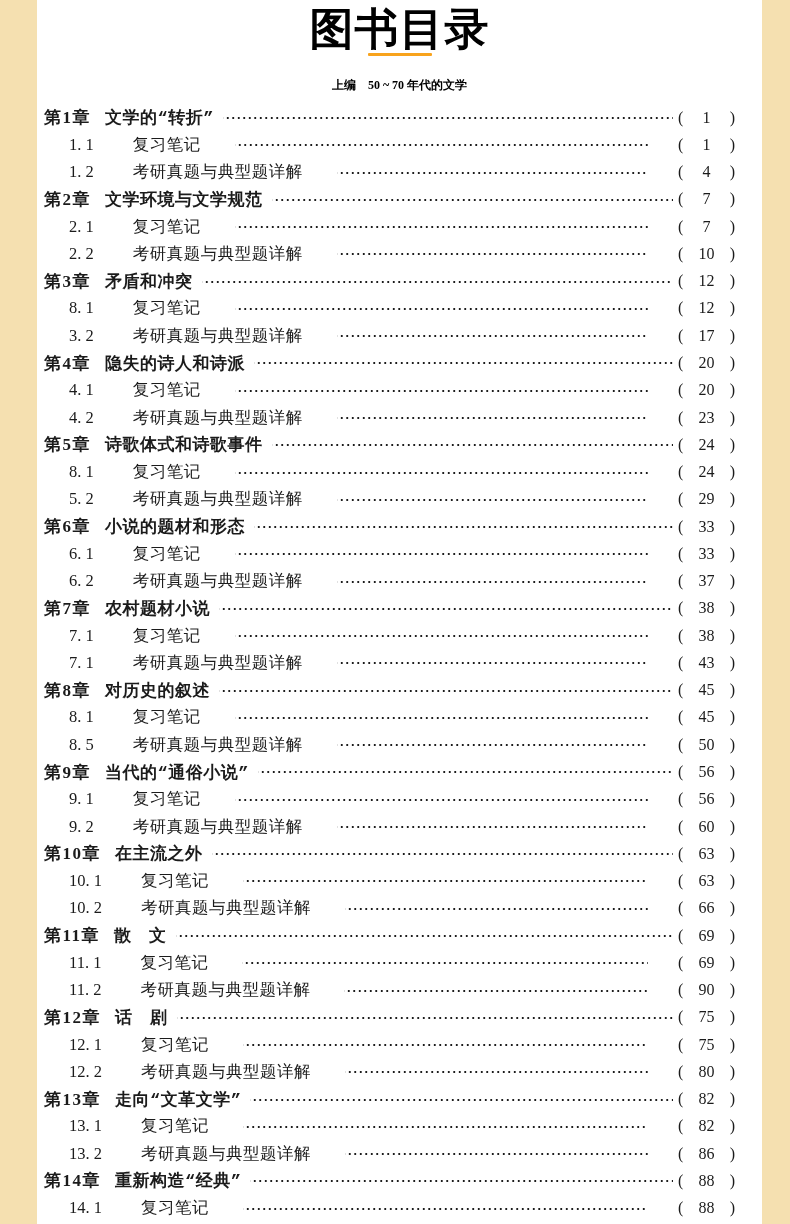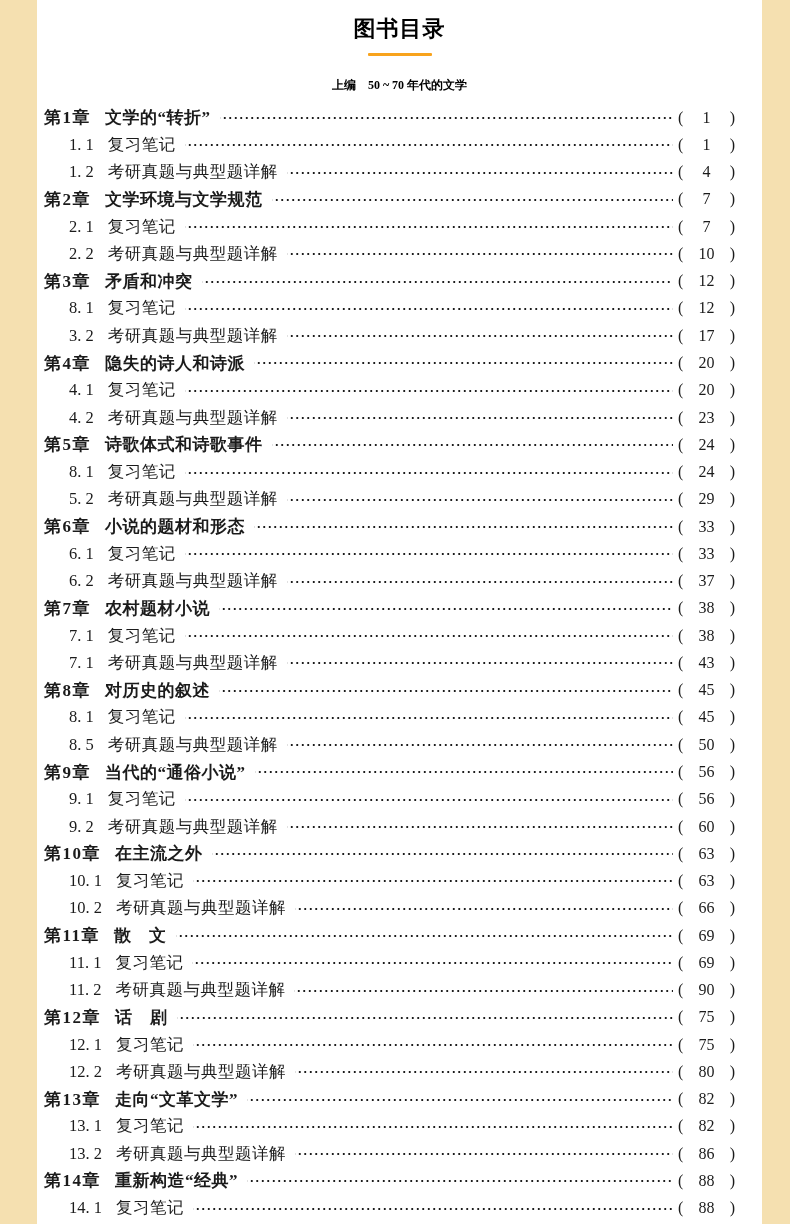--- a/index.html
+++ b/index.html
@@ -13,21 +13,21 @@
   .sheet{position:relative;width:790px;height:1224px;background:#ffffff;overflow:hidden;}
   .edge{position:absolute;top:0;bottom:0;background:#f5e0b0;}
   .edge.left{left:0;width:37px;}
   .edge.right{right:0;width:28px;}
   .content{position:absolute;left:37px;right:28px;top:0;bottom:0;background:#ffffff;}
   .doc-title{
     margin:7px 0 0 0;
     text-align:center;
     font-family:"Liberation Sans","DejaVu Sans",sans-serif;
     font-weight:700;
-    font-size:22px;
+    font-size:44px;
     line-height:44px;
     letter-spacing:1px;
     color:#000000;
   }
   .title-rule{
     width:64px;height:3px;margin:2px auto 0 auto;
     background:#f8a31d;border-radius:1px;
   }
   .part-title{
     margin:17px 0 0 0;
@@ -42,24 +42,24 @@
     padding:0 27px 0 7px;
     display:flex;flex-direction:column;
   }
   .row{
     height:27.28px;
     display:flex;
     align-items:center;
     white-space:nowrap;
   }
   .row.ch{font-weight:700;font-size:17px;}
-  .row.sub{font-weight:400;font-size:16.5px;padding-left:25px;}
+  .row.sub{font-weight:400;font-size:16.5px;padding-left:25px;gap:25px;}
   .no{flex:0 0 auto;margin-right:14px;}
   .row.ch .no{letter-spacing:1.5px;}
-  .ti{flex:0 0 auto;letter-spacing:0.5px;}
+  .ti{flex:0 0 auto;letter-spacing:0.5px;font-family:Liberation Mono, monospace;}
   .dots{
     flex:1 1 auto;
     align-self:stretch;
     margin:0 5px 0 9px;
     background-image:radial-gradient(circle,#1c1c1c 1.02px,transparent 1.3px);
     background-size:5.5px 6px;
     background-repeat:repeat-x;
     background-position:2px 52%;
   }
   .pg{

